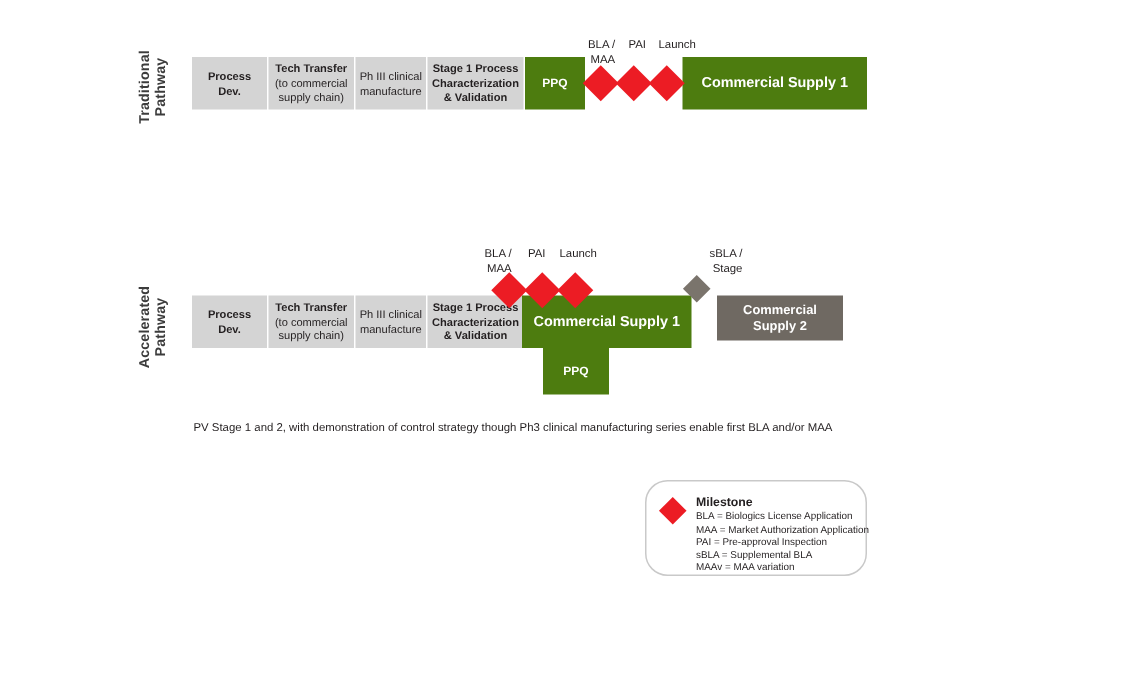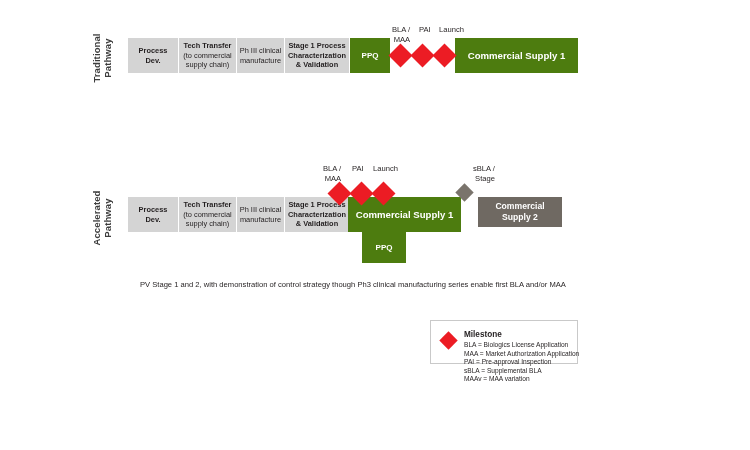--- a/index.html
+++ b/index.html
@@ -278,23 +278,23 @@
   <div class="mstone-label" style="left: 473px; top: 164px;">
     <div>sBLA /</div>
     <div>Stage</div>
   </div>
 
   <div class="diamond" style="left: 331px; top: 185px; width: 17px; height: 17px;"></div>
   <div class="diamond" style="left: 353px; top: 185px; width: 17px; height: 17px;"></div>
   <div class="diamond" style="left: 375px; top: 185px; width: 17px; height: 17px;"></div>
   <div class="diamond diamond-gray" style="left: 458px; top: 186px; width: 13px; height: 13px;"></div>
 
-  <div class="caption" style="left: 129px; top: 280px; margin-left: 11px;">PV Stage 1 and 2, with demonstration of control strategy though Ph3 clinical manufacturing series enable first BLA and/or MAA</div>
-
-  <div class="legend" style="left: 430px; top: 320px; width: 148px; height: 44px;">
+  <div class="caption" style="left: 129px; top: 280px;">PV Stage 1 and 2, with demonstration of control strategy though Ph3 clinical manufacturing series enable first BLA and/or MAA</div>
+
+  <div class="legend" style="left: 430px; top: 320px; width: 148px; height: 64px; border-radius: 15px;">
     <div class="legend-diamond"></div>
     <div class="legend-body">
       <div class="legend-title">Milestone</div>
       <div class="legend-line">BLA = Biologics License Application</div>
       <div class="legend-line">MAA = Market Authorization Application</div>
       <div class="legend-line">PAI = Pre-approval Inspection</div>
       <div class="legend-line">sBLA = Supplemental BLA</div>
       <div class="legend-line">MAAv = MAA variation</div>
     </div>
   </div>

